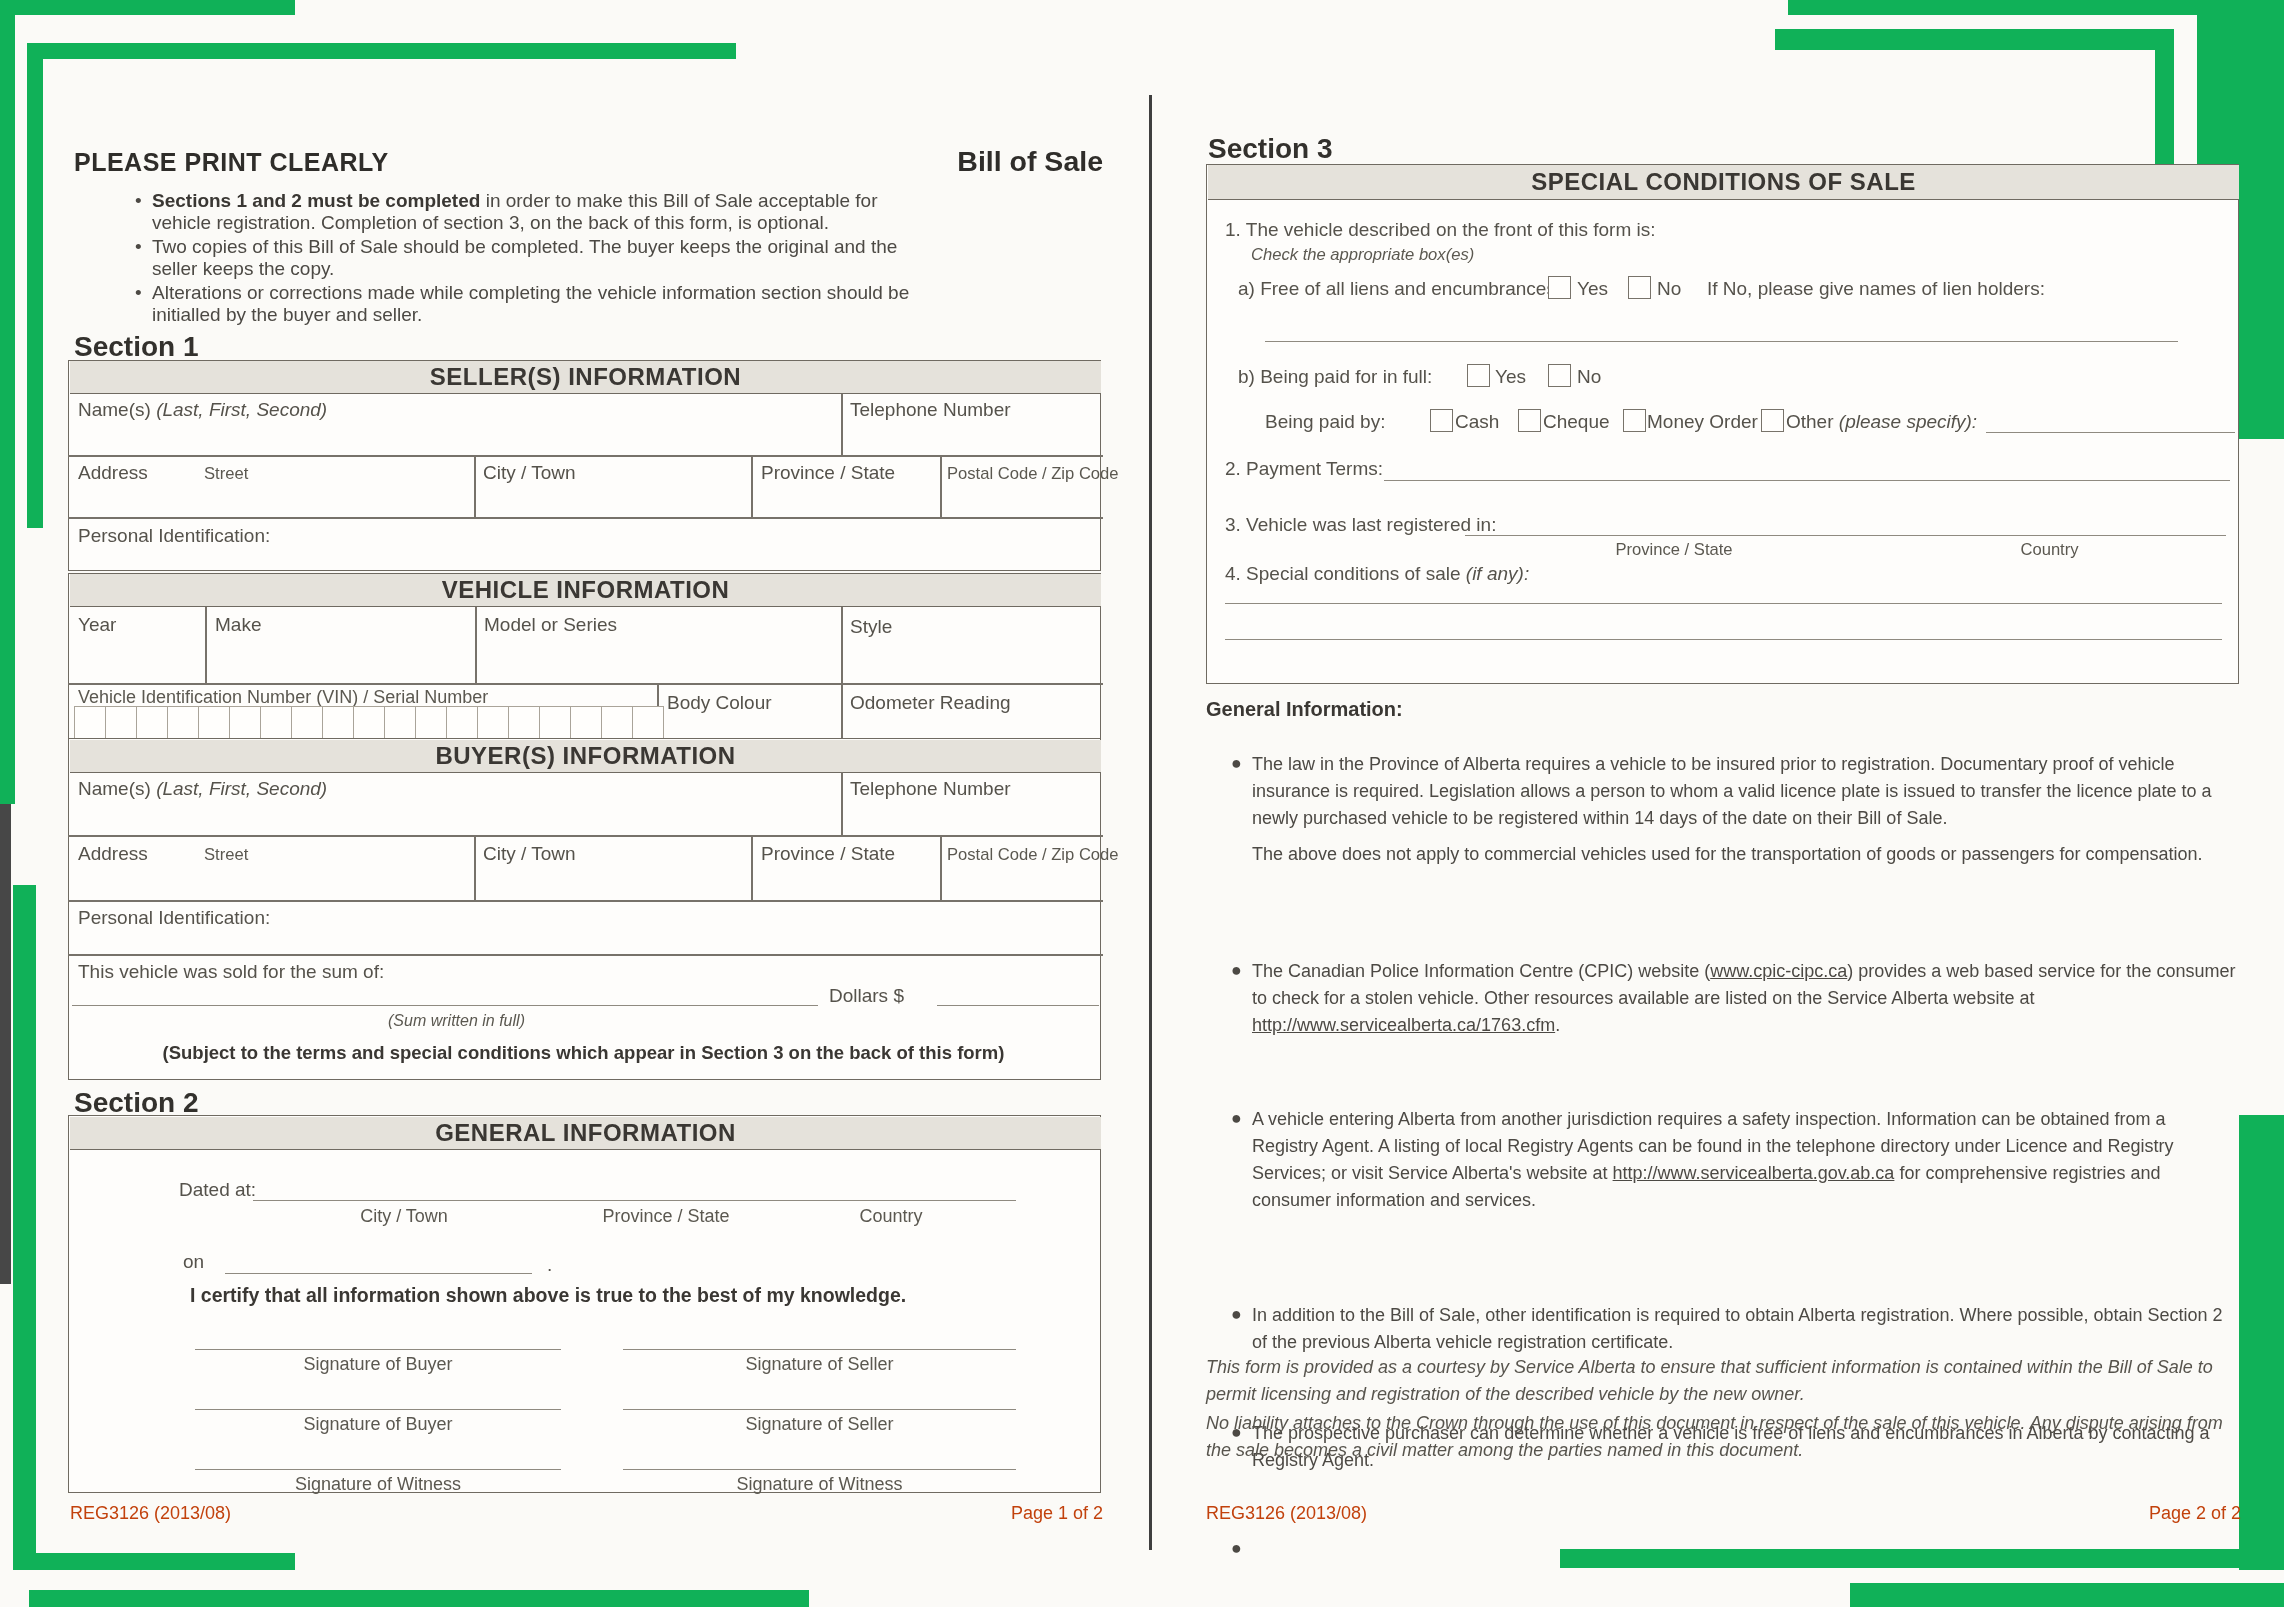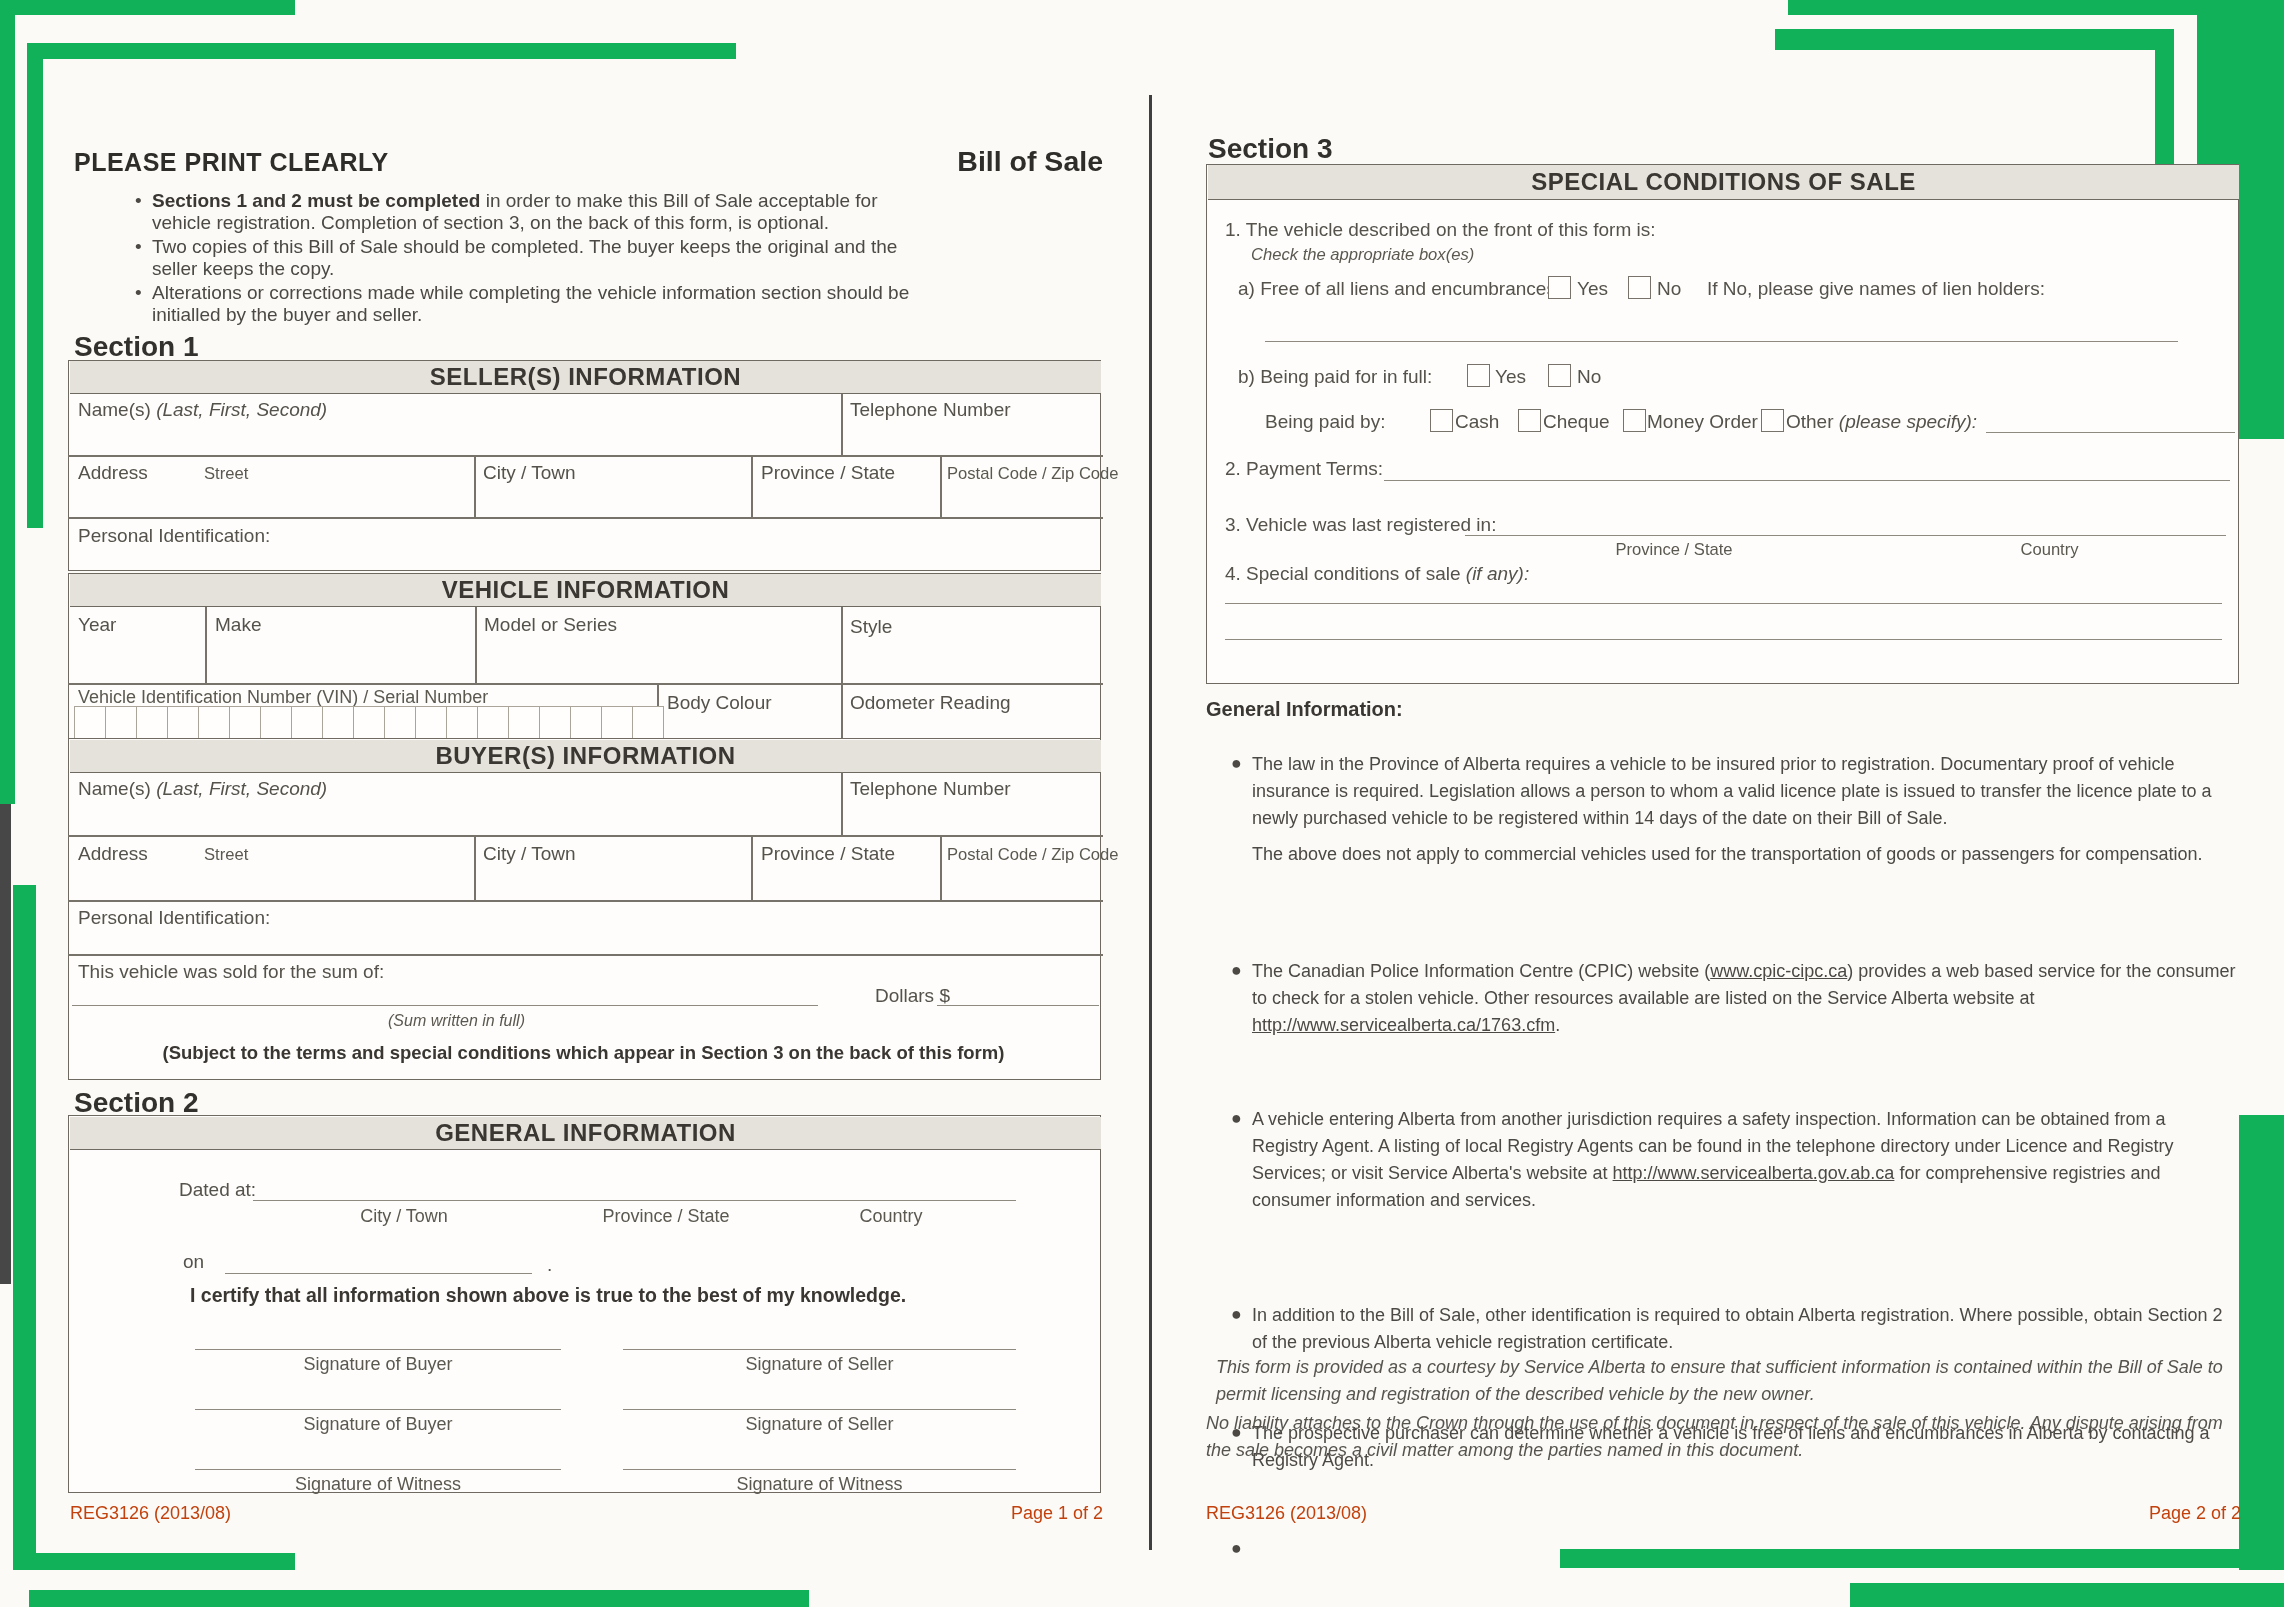--- a/index.html
+++ b/index.html
@@ -140,21 +140,21 @@
     <div class="a lbl" style="left:78px;top:778px;"><span>Name(s)</span> <span class="it">(Last, First, Second)</span></div>
     <div class="a lbl" style="left:850px;top:778px;">Telephone Number</div>
     <div class="a lbl" style="left:78px;top:843px;">Address</div>
     <div class="a sm" style="left:204px;top:845px;">Street</div>
     <div class="a lbl" style="left:483px;top:843px;">City / Town</div>
     <div class="a lbl" style="left:761px;top:843px;">Province / State</div>
     <div class="a sm" style="left:947px;top:845px;">Postal Code / Zip Code</div>
     <div class="a lbl" style="left:78px;top:907px;">Personal Identification:</div>
     <div class="a lbl" style="left:78px;top:961px;">This vehicle was sold for the sum of:</div>
     <div class="a wline" style="left:72px;top:980px;width:746px;height:25px;"></div>
-    <div class="a lbl" style="left:829px;top:985px;margin-left:46px;">Dollars $</div>
+    <div class="a lbl" style="left:829px;top:985px;">Dollars $</div>
     <div class="a wline" style="left:937px;top:980px;width:162px;height:25px;"></div>
     <div class="a sm it ctr" style="left:314px;top:1012px;width:285px;font-size:16px;">(Sum written in full)</div>
     <div class="a bold ctr" style="left:68px;top:1042px;width:1031px;font-size:18.5px;">(Subject to the terms and special conditions which appear in Section 3 on the back of this form)</div>
 
     <div class="a sec" style="left:74px;top:1087px;">Section 2</div>
 
     <div class="a box" style="left:68px;top:1115px;width:1031px;height:376px;"></div>
     <div class="a band" style="left:70px;top:1117px;width:1031px;height:32px;">GENERAL INFORMATION</div>
     <div class="a lbl" style="left:179px;top:1179px;">Dated at:</div>
     <div class="a wline" style="left:253px;top:1177px;width:763px;height:23px;"></div>
@@ -235,21 +235,21 @@
     <div class="a bold" style="left:1206px;top:698px;font-size:20px;">General Information:</div>
 
     <div class="a gtext gbullet" style="left:1252px;top:751px;width:984px;"><span class="dot">●</span><span>The law in the Province of Alberta requires a vehicle to be insured prior to registration. Documentary proof of vehicle insurance is required. Legislation allows a person to whom a valid licence plate is issued to transfer the licence plate to a newly purchased vehicle to be registered within 14 days of the date on their Bill of Sale.</span></div>
     <div class="a gtext" style="left:1252px;top:841px;width:984px;">The above does not apply to commercial vehicles used for the transportation of goods or passengers for compensation.</div>
     <div class="a gtext gbullet" style="left:1252px;top:877px;width:984px;"><span class="dot">●</span><span>The Canadian Police Information Centre (CPIC) website (</span><span class="lnk">www.cpic-cipc.ca</span><span>) provides a web based service for the consumer to check for a stolen vehicle. Other resources available are listed on the Service Alberta website at </span><span class="lnk">http://www.servicealberta.ca/1763.cfm</span><span>.</span></div>
     <div class="a gtext gbullet" style="left:1252px;top:944px;width:984px;"><span class="dot">●</span><span>A vehicle entering Alberta from another jurisdiction requires a safety inspection. Information can be obtained from a Registry Agent. A listing of local Registry Agents can be found in the telephone directory under Licence and Registry Services; or visit Service Alberta's website at </span><span class="lnk">http://www.servicealberta.gov.ab.ca</span><span> for comprehensive registries and consumer information and services.</span></div>
     <div class="a gtext gbullet" style="left:1252px;top:1032px;width:984px;"><span class="dot">●</span><span>In addition to the Bill of Sale, other identification is required to obtain Alberta registration. Where possible, obtain Section 2 of the previous Alberta vehicle registration certificate.</span></div>
     <div class="a gtext gbullet" style="left:1252px;top:1096px;width:984px;"><span class="dot">●</span><span>The prospective purchaser can determine whether a vehicle is free of liens and encumbrances in Alberta by contacting a Registry Agent.</span></div>
     <div class="a gtext gbullet" style="left:1252px;top:1158px;width:984px;"><span class="dot">●</span></div>
 
-    <div class="a itnote" style="left:1206px;top:1354px;width:1022px;margin-left:10px;">This form is provided as a courtesy by Service Alberta to ensure that sufficient information is contained within the Bill of Sale to permit licensing and registration of the described vehicle by the new owner.</div>
+    <div class="a itnote" style="left:1206px;top:1354px;width:1022px;">This form is provided as a courtesy by Service Alberta to ensure that sufficient information is contained within the Bill of Sale to permit licensing and registration of the described vehicle by the new owner.</div>
     <div class="a itnote" style="left:1206px;top:1410px;width:1022px;">No liability attaches to the Crown through the use of this document in respect of the sale of this vehicle. Any dispute arising from the sale becomes a civil matter among the parties named in this document.</div>
 
     <div class="a foot" style="left:1206px;top:1503px;">REG3126 (2013/08)</div>
     <div class="a foot right" style="left:2089px;top:1503px;width:152px;">Page 2 of 2</div>
   </div>
 
 </div>
 
 
 </body></html>

